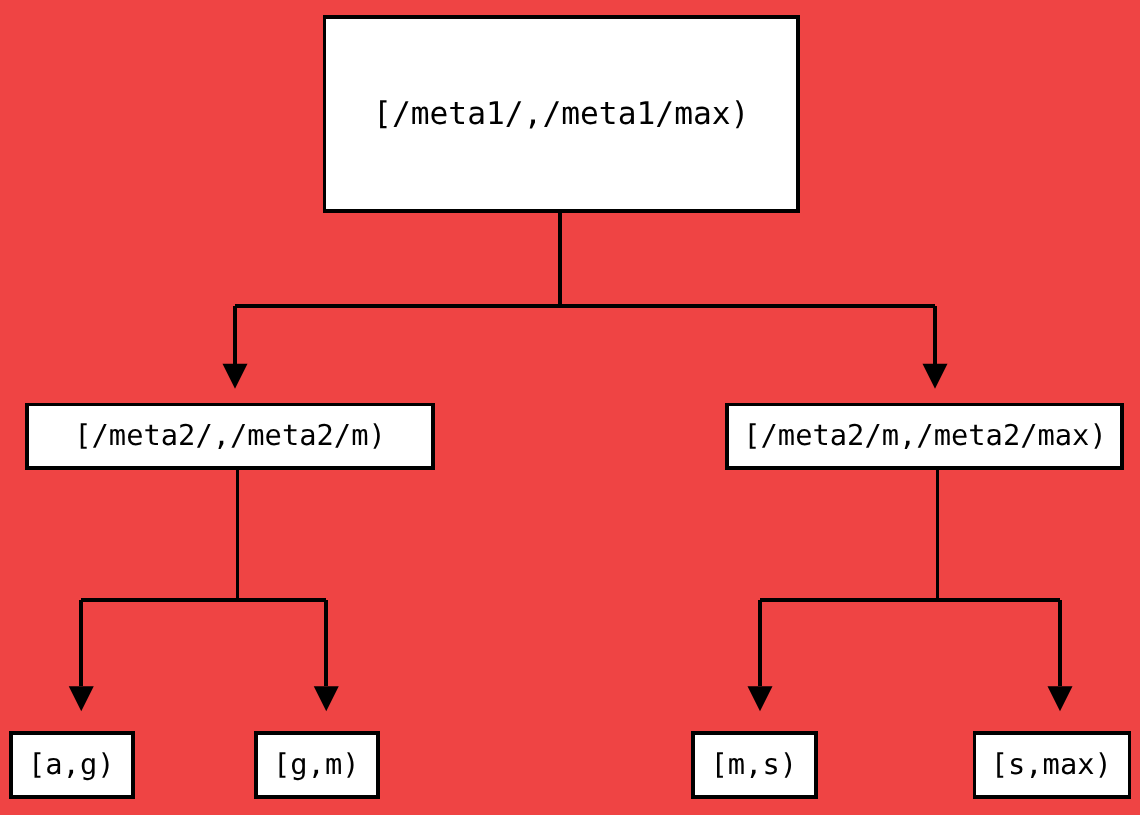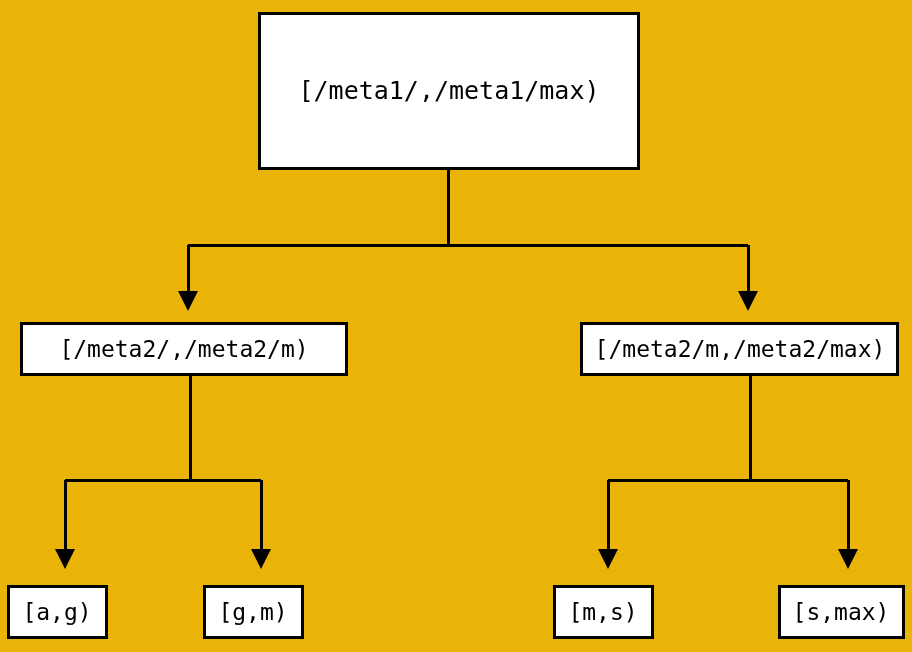--- a/index.html
+++ b/index.html
@@ -11,21 +11,21 @@
   body {
     width: 912px;
     height: 652px;
     overflow: hidden;
     font-family: "DejaVu Sans Mono", "Liberation Mono", monospace;
   }
   #diagram-root {
     position: relative;
     width: 912px;
     height: 652px;
-    background: #eab308;
+    background: #ef4444;
   }
   svg#tree-svg {
     position: absolute;
     top: 0;
     left: 0;
     width: 912px;
     height: 652px;
     display: block;
   }
   .node-box {

